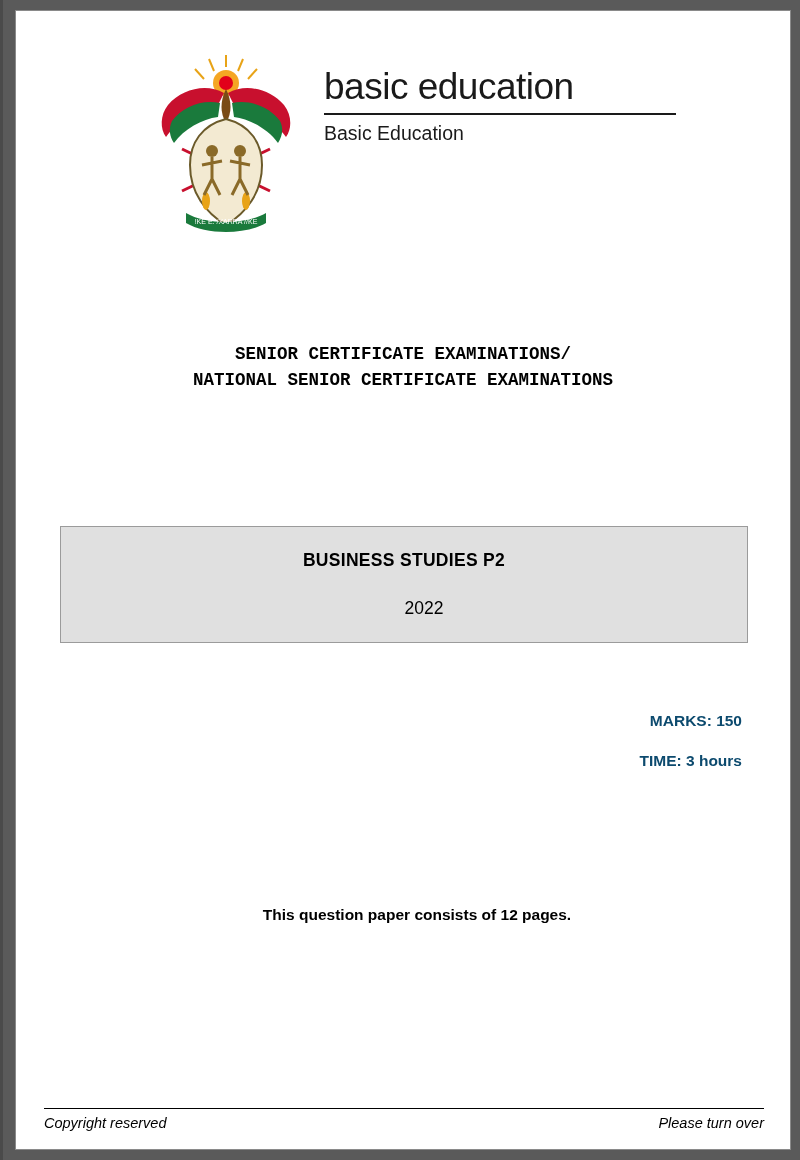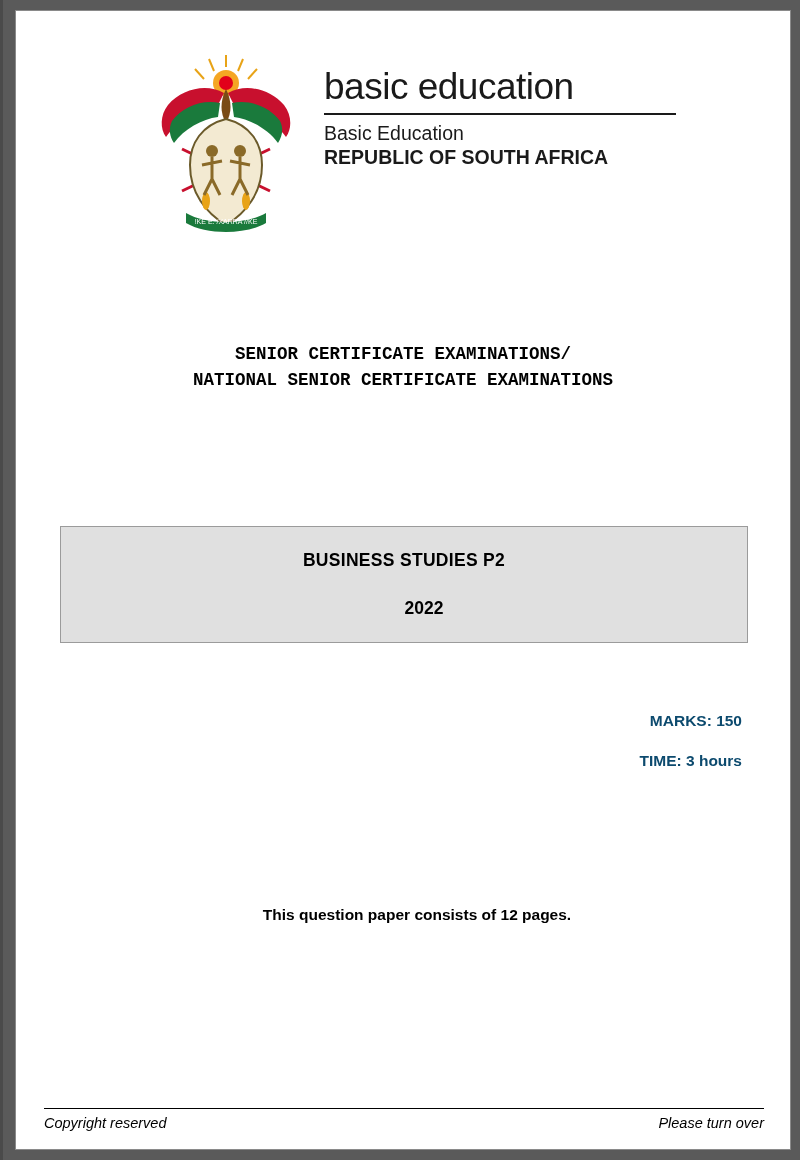--- a/index.html
+++ b/index.html
@@ -108,21 +108,21 @@
     align-items: center;
     justify-content: center;
   }
   .subject-name {
     font-weight: bold;
     font-size: 17.5px;
     color: #000;
     letter-spacing: 0.3px;
   }
   .subject-year {
-    font-weight: bold;
+    font-weight: normal;
     font-size: 17.5px;
     color: #000;
     margin-top: 27px;
     margin-left: 40px;
   }
 
   
   .marks-block {
     position: absolute;
     right: 48px;
@@ -219,21 +219,20 @@
 
           <path d="M40 160 C60 172 100 172 120 160 L120 170 C100 182 60 182 40 170 Z" fill="#1a7a3c"></path>
           <text x="80" y="171" font-size="7" fill="#ffffff" text-anchor="middle" font-family="Liberation Sans, sans-serif">!KE E: /XARRA //KE</text>
         </svg>
       </div>
 
       <div class="dept-block">
         <div class="be-title">basic education</div>
         <div class="be-rule"></div>
         <div class="dept-line">Basic Education</div>
-        <div class="dept-line bold">REPUBLIC OF SOUTH AFRICA</div>
       </div>
     </div>
 
     <div class="exam-titles">
       <div>SENIOR CERTIFICATE EXAMINATIONS/</div>
       <div>NATIONAL SENIOR CERTIFICATE EXAMINATIONS</div>
     </div>
 
     <div class="subject-box">
       <div class="subject-name">BUSINESS STUDIES P2</div>

